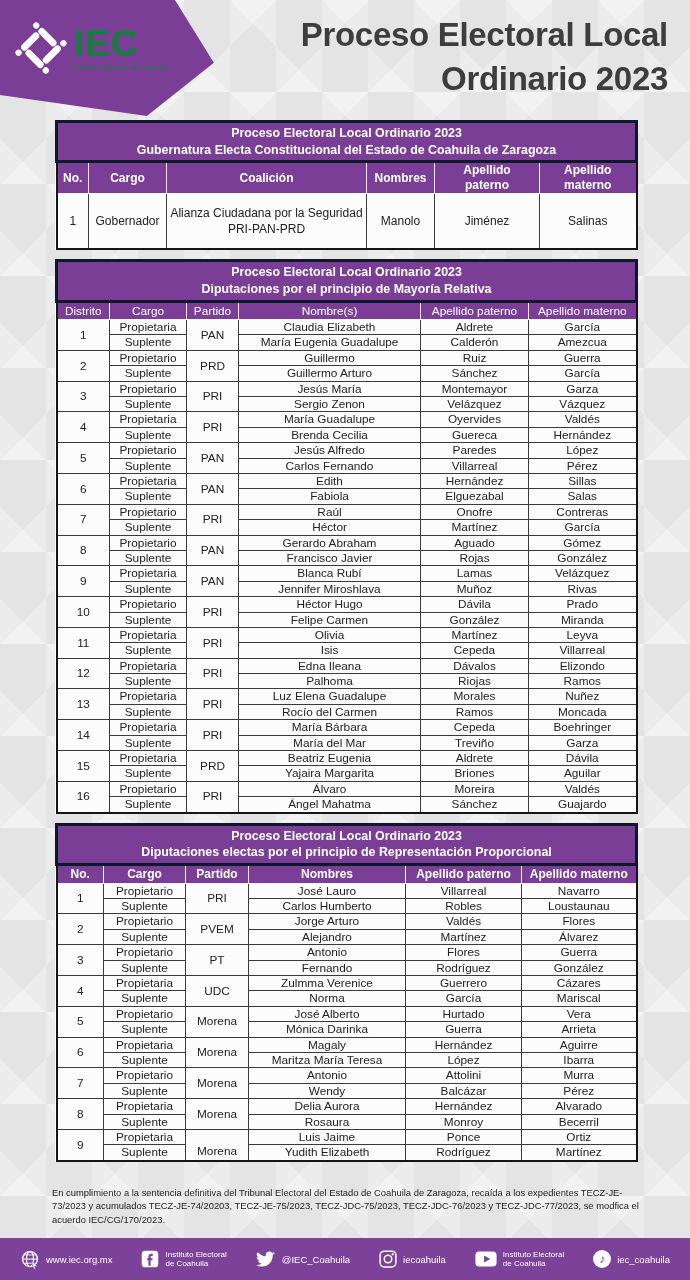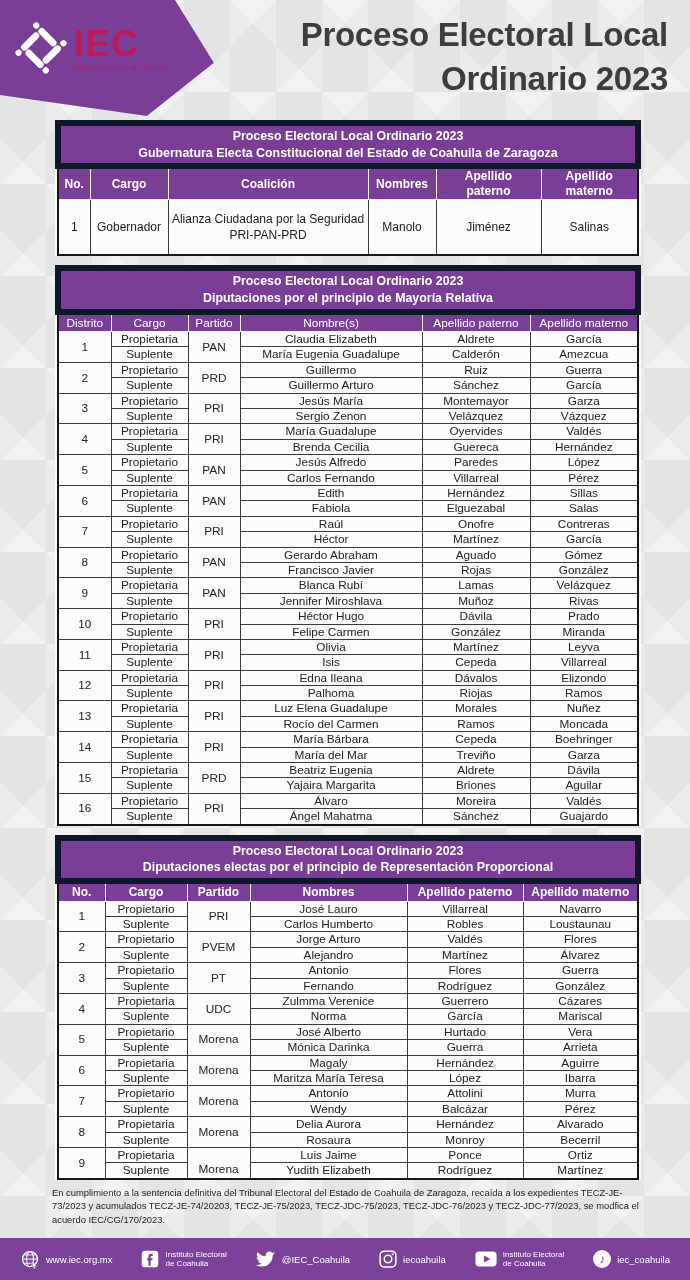--- a/index.html
+++ b/index.html
@@ -22,39 +22,39 @@
     background-position:0 0,46px 0;
   }
 
   
   .header{position:absolute;top:0;left:0;width:690px;height:120px;}
   .banner{
     position:absolute;top:0;left:0;width:216px;height:116px;
     background:var(--purple);
     clip-path:polygon(0 0,81% 0,99% 54%,68% 100%,0 82%);
   }
-  .logo{position:absolute;left:15px;top:22px;display:flex;align-items:center;gap:7px;color:#be185d;}
+  .logo{position:absolute;left:15px;top:22px;display:flex;align-items:center;gap:7px;color:#15803d;}
   .logo-text{display:flex;flex-direction:column;align-items:flex-start;}
   .logo-acronym{font-size:37px;font-weight:bold;letter-spacing:1px;line-height:1;}
   .logo-subtitle{font-size:6.6px;margin-top:2px;letter-spacing:.2px;white-space:nowrap;}
   .page-title{
     position:absolute;top:13px;right:22px;text-align:right;
     font-size:33px;font-weight:bold;color:var(--title-text);
     line-height:1.33;letter-spacing:-.3px;
   }
 
   
   .content{position:absolute;left:55px;top:120px;width:580px;}
   table{
     width:100%;border-collapse:collapse;table-layout:fixed;
     background:#fcfcfc;margin-bottom:9px;border:2px solid #151515;
   }
   tr.band th{
     background:var(--purple);color:#fff;font-weight:bold;font-size:12.4px;
-    padding:2px 4px;line-height:1.35;border:6px solid #0f172a;text-align:center;
+    padding:2px 4px;line-height:1.35;border:3px solid #0f172a;text-align:center;
   }
   tr.cols th{
     background:var(--purple);color:#fff;font-weight:bold;font-size:12px;
     padding:1px 0;border:1px solid #f5f2f7;text-align:center;line-height:1.22;
   }
   table.light-cols tr.cols th{font-weight:normal;font-size:11.8px;margin-top:44px;}
   tbody td{
     border:1.5px solid var(--grid);font-size:11.8px;color:#222;
     text-align:center;vertical-align:middle;padding:0 2px;height:13.5px;line-height:1.22;
   }

